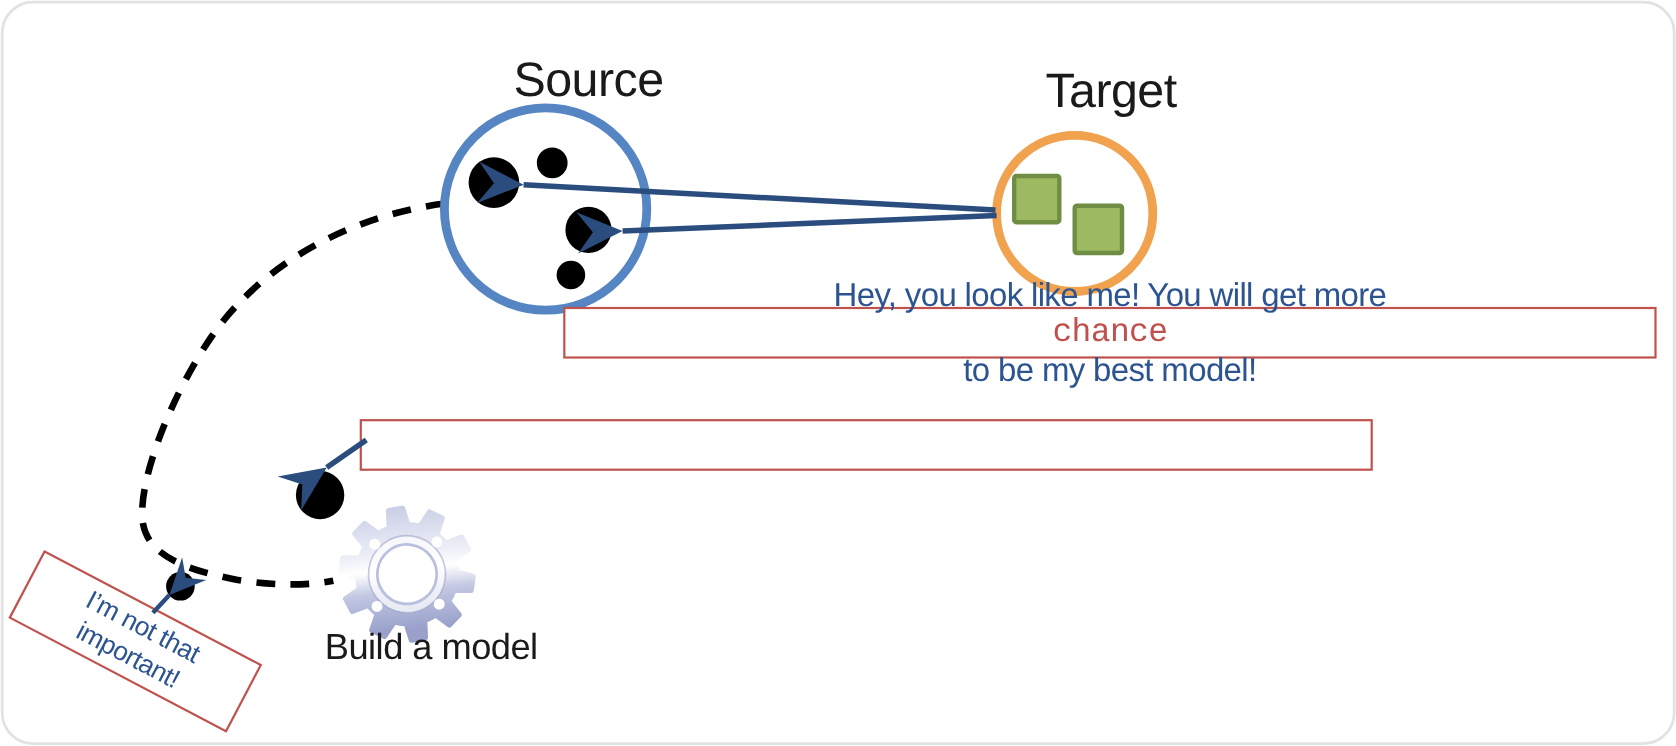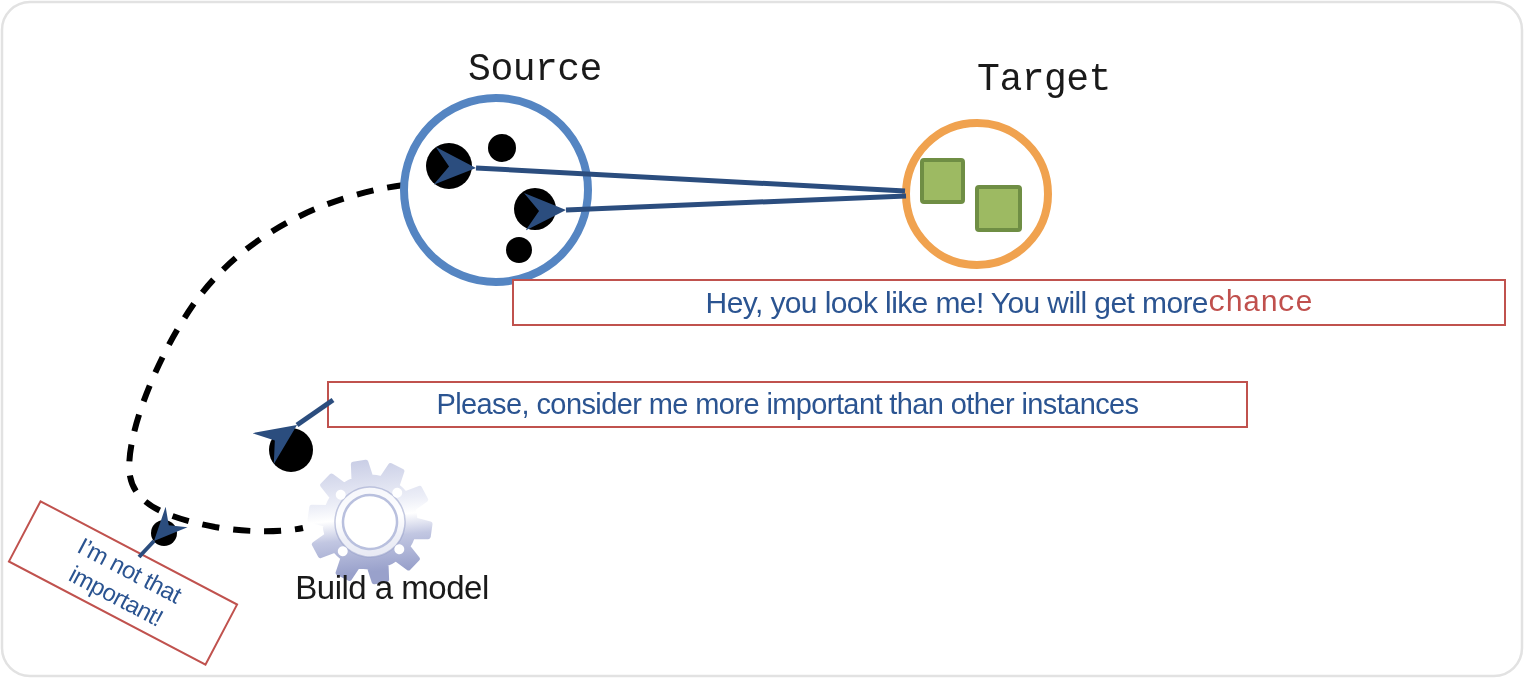--- a/index.html
+++ b/index.html
@@ -7,39 +7,38 @@
     position:relative;
     width:1524px;height:678px;
     background:#fff;
     overflow:hidden;
     font-family:"Liberation Sans", sans-serif;
   }
   .art{position:absolute;inset:0;width:1524px;height:678px;}
   .txt{position:absolute;white-space:nowrap;}
   .heading{
     color:var(--label,#1a1a1a);
-    font-size:38px;
+    font-size:44px;
     letter-spacing:-0.5px;
     transform:translateX(-50%);
-    font-family:Liberation Mono, monospace;
   }
   .build-label{
     color:var(--label,#1a1a1a);
     font-size:33px;
     letter-spacing:-0.5px;
     transform:translateX(-50%);
   }
   .callout-text{
     display:flex;align-items:center;justify-content:center;
     color:var(--callout-text,#2b5491);
     font-size:30px;
     letter-spacing:-0.6px;
   }
   .callout-text .hl{color:var(--highlight,#c0504d);font-family:Liberation Mono, monospace;}
-  .hey-text{left:513px;top:280px;width:992px;height:45px;}
+  .hey-text{left:513px;top:280px;width:992px;height:45px;flex-direction:column;}
   .please-text{left:328px;top:382px;width:919px;height:45px;font-size:29px;}
   .rotated-text{
     left:12px;top:549px;width:222px;height:68px;
     transform:rotate(27.7deg);
     display:flex;flex-direction:column;align-items:center;justify-content:center;
     color:var(--callout-text,#2b5491);
     font-size:24px;line-height:1.22;letter-spacing:-0.5px;
     white-space:nowrap;
   }
 </style>
@@ -98,30 +97,28 @@
       <circle r="27" fill="none" stroke="#b9c0de" stroke-width="2.5"></circle>
       <circle cx="22.9" cy="-32.8" r="5" fill="#ffffff"></circle>
       <circle cx="32.8" cy="22.9" r="5" fill="#ffffff"></circle>
       <circle cx="-22.9" cy="32.8" r="5" fill="#ffffff"></circle>
       <circle cx="-32.8" cy="-22.9" r="5" fill="#ffffff"></circle>
     </g>
   </svg>
 
   <div class="txt heading" style="left:535px;top:48px;">Source</div>
 
-  <div class="txt heading" style="left:1044px;top:58px;text-align:right;">Target</div>
+  <div class="txt heading" style="left:1010px;top:58px;text-align:right;">Target</div>
 
   <div class="txt callout-text hey-text">
     <span>Hey, you look like me! You will get more </span>
     <span class="hl">chance</span>
+    <span> to be my best model!</span>
   </div>
 
-  <div class="txt callout-text please-text">
-    <span>Please, consider me more important than other instances</span>
-  </div>
 
   <div class="rotated-text txt">
     <span>I’m not that</span>
     <span>important!</span>
   </div>
 
   <div class="txt build-label" style="left:392px;top:569px;">Build a model</div>
 
 </div>
 

